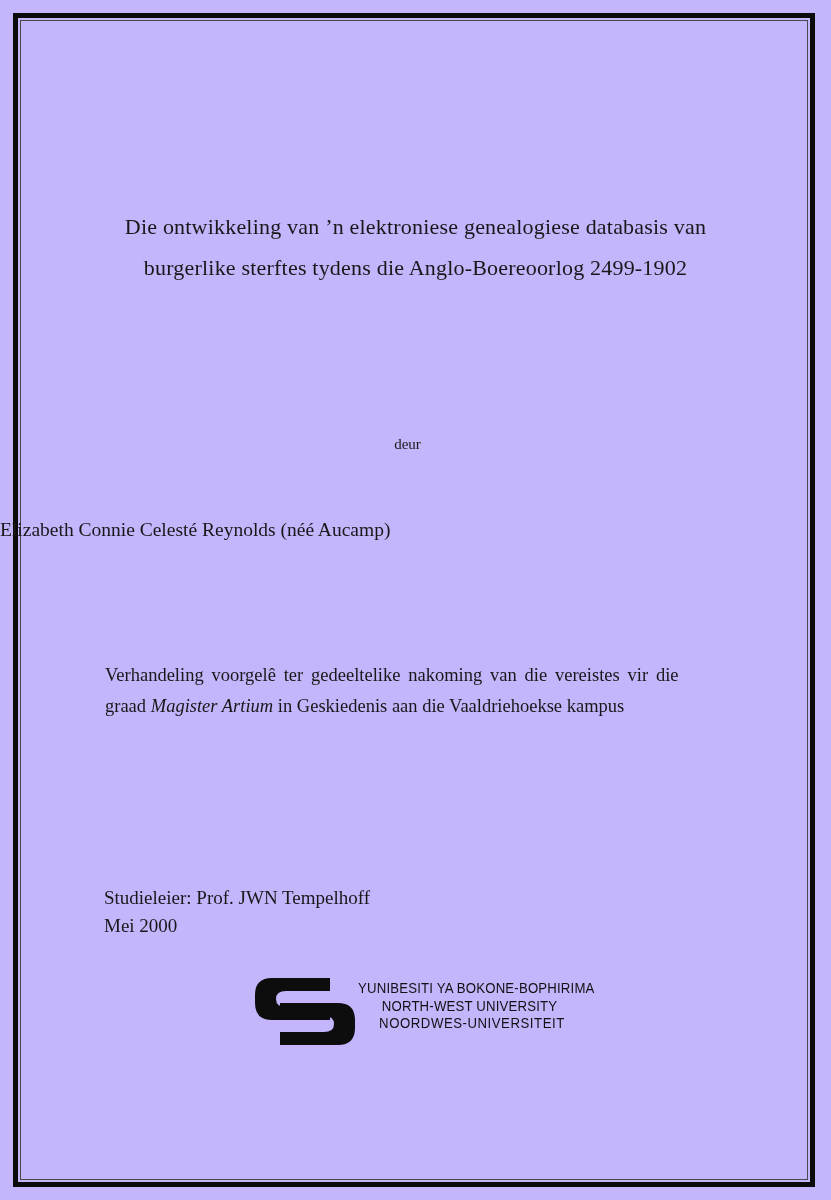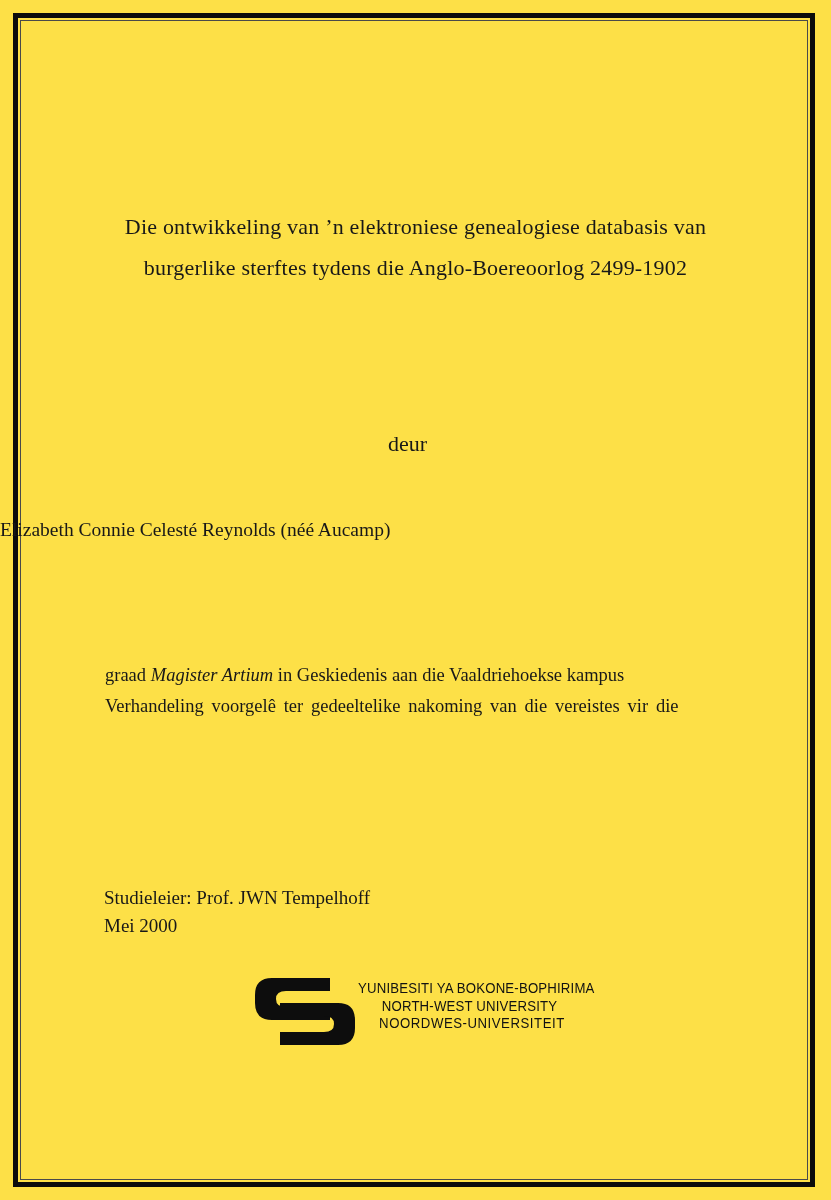--- a/index.html
+++ b/index.html
@@ -4,21 +4,21 @@
 <style>
   html, body {
     margin: 0;
     padding: 0;
     background: #ffffff;
   }
   .page {
     position: relative;
     width: 831px;
     height: 1200px;
-    background: #fde047;
+    background: #c4b5fd;
     color: #181818;
     font-family: "Liberation Serif", serif;
     overflow: hidden;
   }
   
   .frame-outer {
     position: absolute;
     left: 13px; top: 13px; right: 16px; bottom: 13px;
     border: 5px solid #0b0b0b;
     pointer-events: none;
@@ -36,21 +36,21 @@
     font-size: 22px;
     line-height: 41px;
     letter-spacing: 0.2px;
     white-space: nowrap;
   }
   .byline {
     position: absolute;
     left: 0; right: 16px;
     top: 432px;
     text-align: center;
-    font-size: 22px;
+    font-size: 15px;
     line-height: 24px;
   }
   .author {
     position: absolute;
     left: 0; right: 16px;
     top: 517px;
     font-size: 19.5px;
     line-height: 26px;
   }
   .statement {
@@ -111,22 +111,22 @@
   <div class="title-block">
     <div>Die ontwikkeling van ’n elektroniese genealogiese databasis van</div>
     <div>burgerlike sterftes tydens die Anglo-Boereoorlog 2499-1902</div>
   </div>
 
   <div class="byline">deur</div>
 
   <div class="author">Elizabeth Connie Celesté Reynolds (néé Aucamp)</div>
 
   <div class="statement">
+    <div class="line justified">Verhandeling voorgelê ter gedeeltelike nakoming van die vereistes vir die</div>
     <div class="line"><span>graad </span><span class="italic">Magister Artium</span><span> in Geskiedenis aan die Vaaldriehoekse kampus</span></div>
-    <div class="line justified">Verhandeling voorgelê ter gedeeltelike nakoming van die vereistes vir die</div>
   </div>
 
   <div class="supervisor-block">
     <div>Studieleier: Prof. JWN Tempelhoff</div>
     <div>Mei 2000</div>
   </div>
 
   <div class="logo">
     <svg class="logo-mark" viewBox="0 0 100 67" xmlns="http://www.w3.org/2000/svg" aria-hidden="true">
       <path fill="#0d0d0d" d="M 75,0 L 17,0 Q 0,0 0,17 L 0,25 Q 0,42 17,42 L 75,42 L 75,29 L 31,29 Q 21,29 21,21 Q 21,13 31,13 L 75,13 Z"></path>

